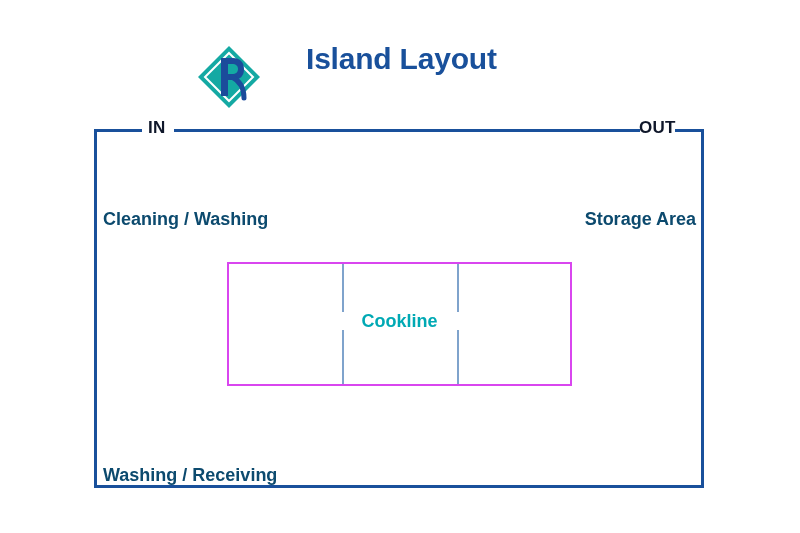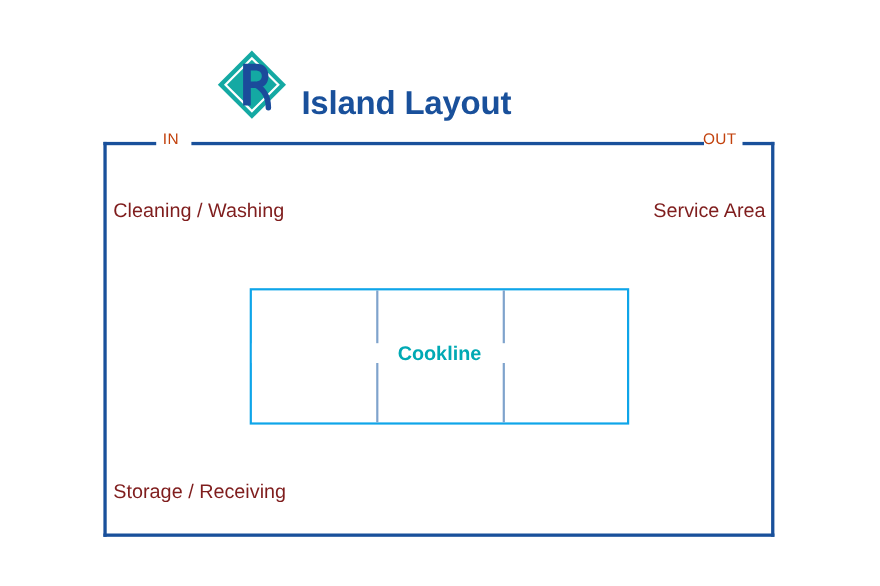--- a/index.html
+++ b/index.html
@@ -20,22 +20,22 @@
     height: 533px;
     background: #ffffff;
   }
 
   
   .header {
     position: absolute;
     left: 196px;
     top: 44px;
     display: flex;
-    align-items: flex-end;
-    gap: 12px;
+    align-items: flex-start;
+    gap: 44px;
   }
   .logo {
     width: 66px;
     height: 66px;
     position: relative;
     flex: 0 0 auto;
   }
   .logo svg { display: block; }
 
   .title {
@@ -76,52 +76,53 @@
     height: 3px;
     background: #19509B;
   }
   .top-seg.s1 { left: 0px;   width: 48px; }
   .top-seg.s2 { left: 80px;  width: 466px; }
   .top-seg.s3 { left: 581px; width: 29px; }
 
   .door-label {
     position: absolute;
     top: -10px;
-    font-size: 14px;
-    font-weight: normal;
-    color: #c2410c;
+    font-size: 17px;
+    font-weight: bold;
+    color: #0f172a;
     letter-spacing: 0.3px;
     line-height: 1;
   }
   .door-label.in  { left: 54px; }
   .door-label.out { left: 545px; text-align: center; }
 
   
   .zone {
     position: absolute;
     font-size: 18px;
-    font-weight: normal;
-    color: #7f1d1d;
+    font-weight: bold;
+    color: #0c4a6e;
     white-space: nowrap;
     line-height: 1;
+    margin-top: 28px;
   }
   .zone.tl { left: 103px; top: 182px; }
   .zone.tr { right: 104px; top: 182px; }
   .zone.bl { left: 103px; top: 438px; }
   .zone.br { right: 96px;  top: 438px; }
 
   
   .island {
     position: absolute;
     left: 227px;
     top: 262px;
     width: 345px;
     height: 124px;
     box-sizing: border-box;
-    border: 2px solid #0ea5e9;
+    border: 2px solid #d946ef;
     background: #ffffff;
   }
   .v-divider {
     position: absolute;
     top: 0;
     bottom: 0;
     width: 2px;
     background: #7FA3CC;
   }
   .v-divider.v1 { left: 113px; }
@@ -171,22 +172,22 @@
 
   <div class="top-edge">
     <div class="top-seg s1"></div>
     <div class="top-seg s2"></div>
     <div class="top-seg s3"></div>
     <div class="door-label in">IN</div>
     <div class="door-label out">OUT</div>
   </div>
 
   <div class="zone tl">Cleaning / Washing</div>
-  <div class="zone tr">Service Area</div>
-  <div class="zone bl">Storage / Receiving</div>
+  <div class="zone tr">Storage Area</div>
+  <div class="zone bl">Washing / Receiving</div>
 
   <div class="island">
     <div class="v-divider v1"></div>
     <div class="v-divider v2"></div>
     <div class="h-seg left"></div>
     <div class="h-seg right"></div>
     <div class="cookline-label">Cookline</div>
   </div>
 
 </div>

